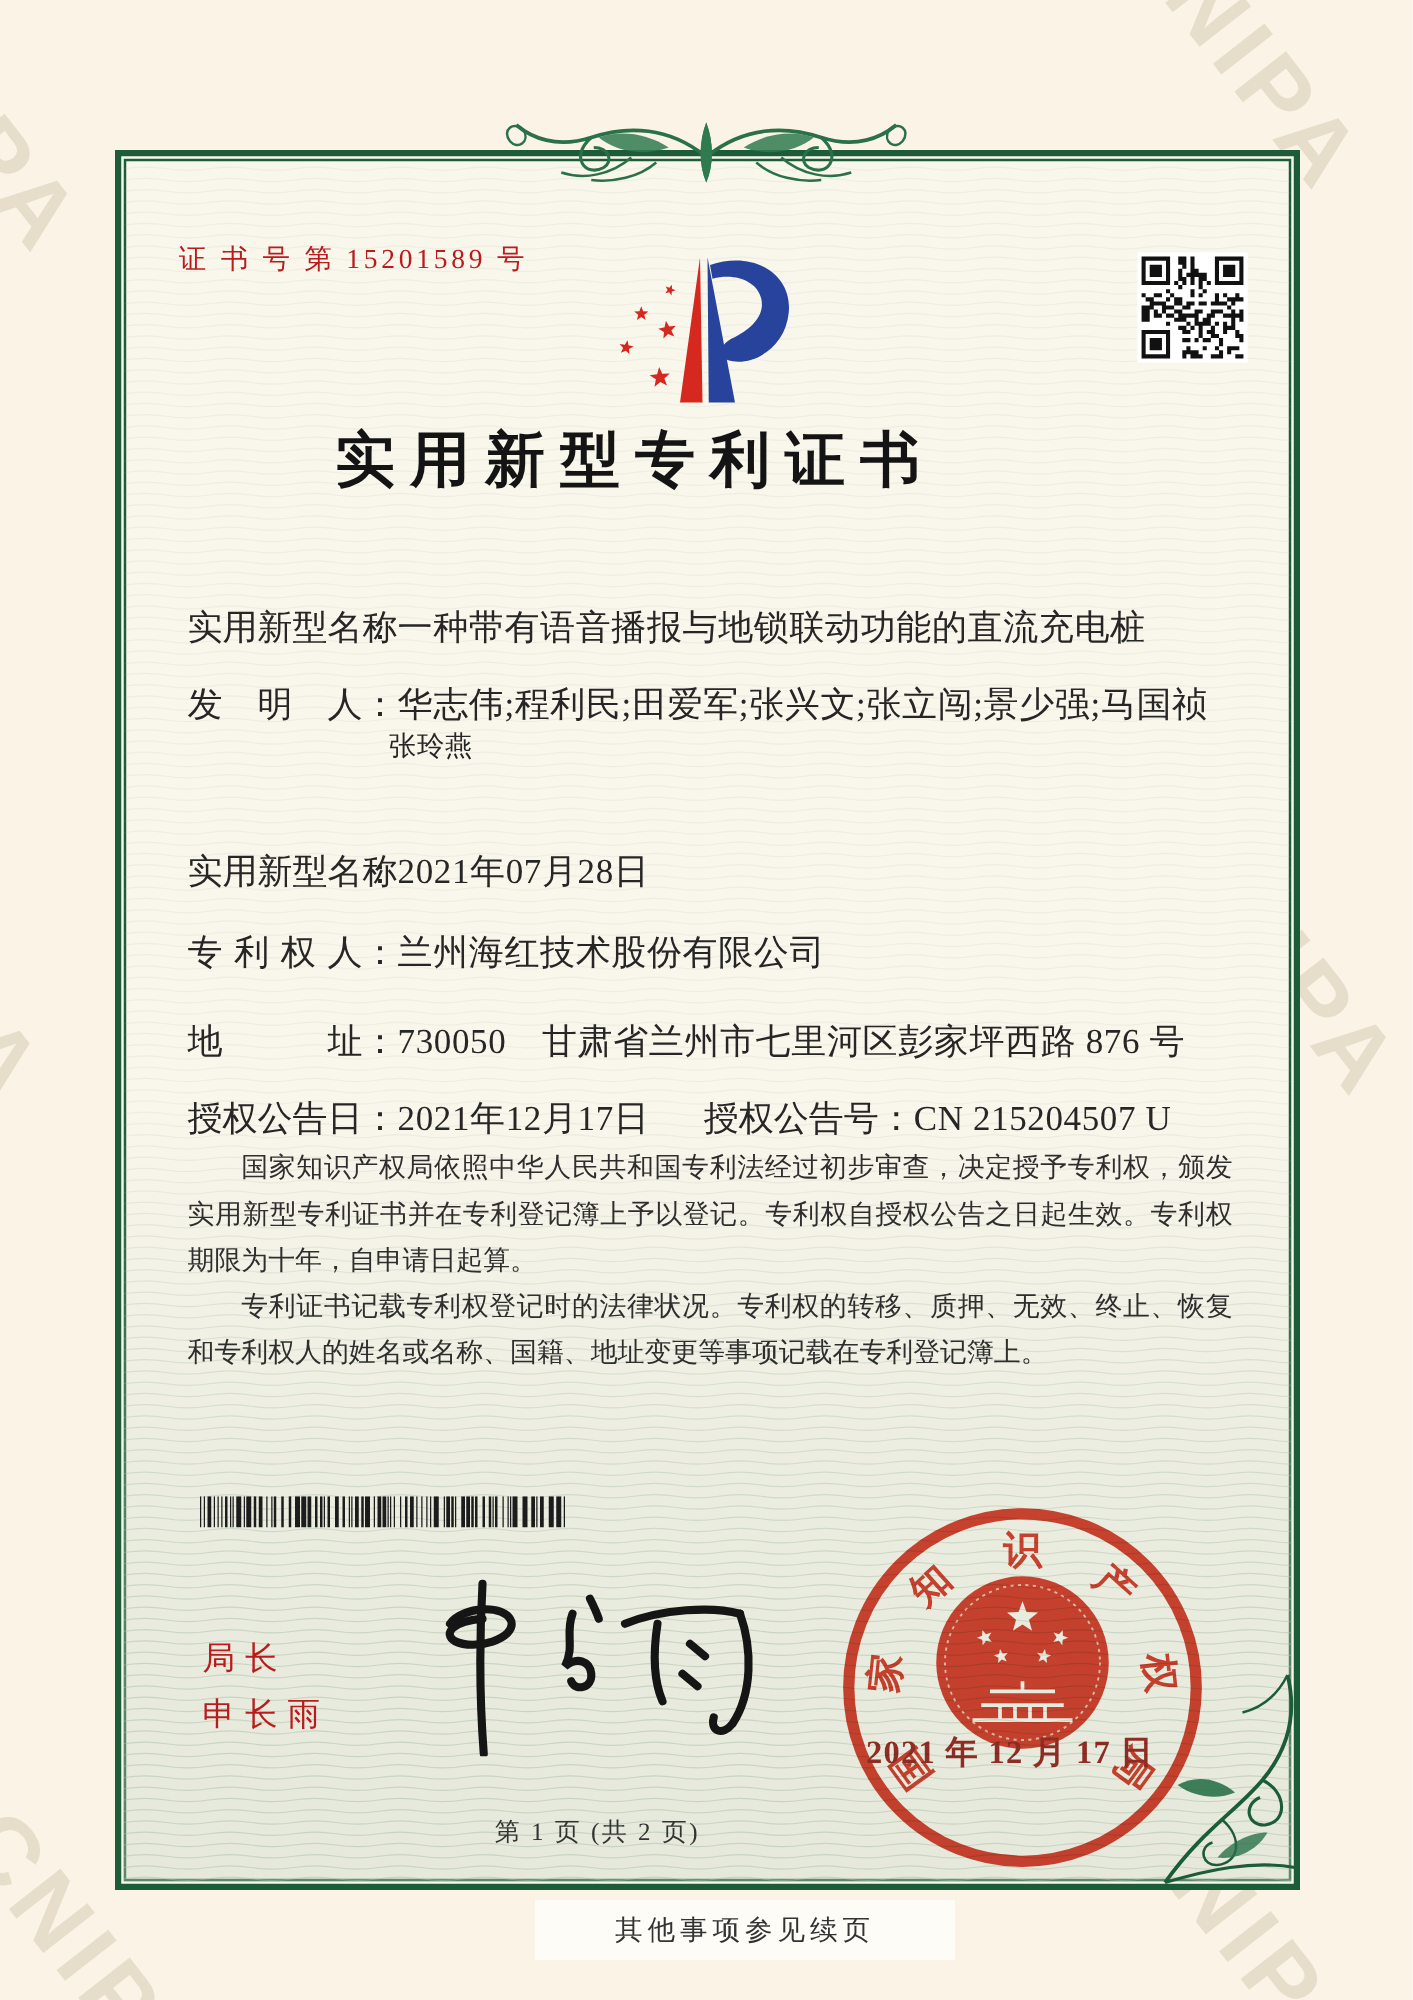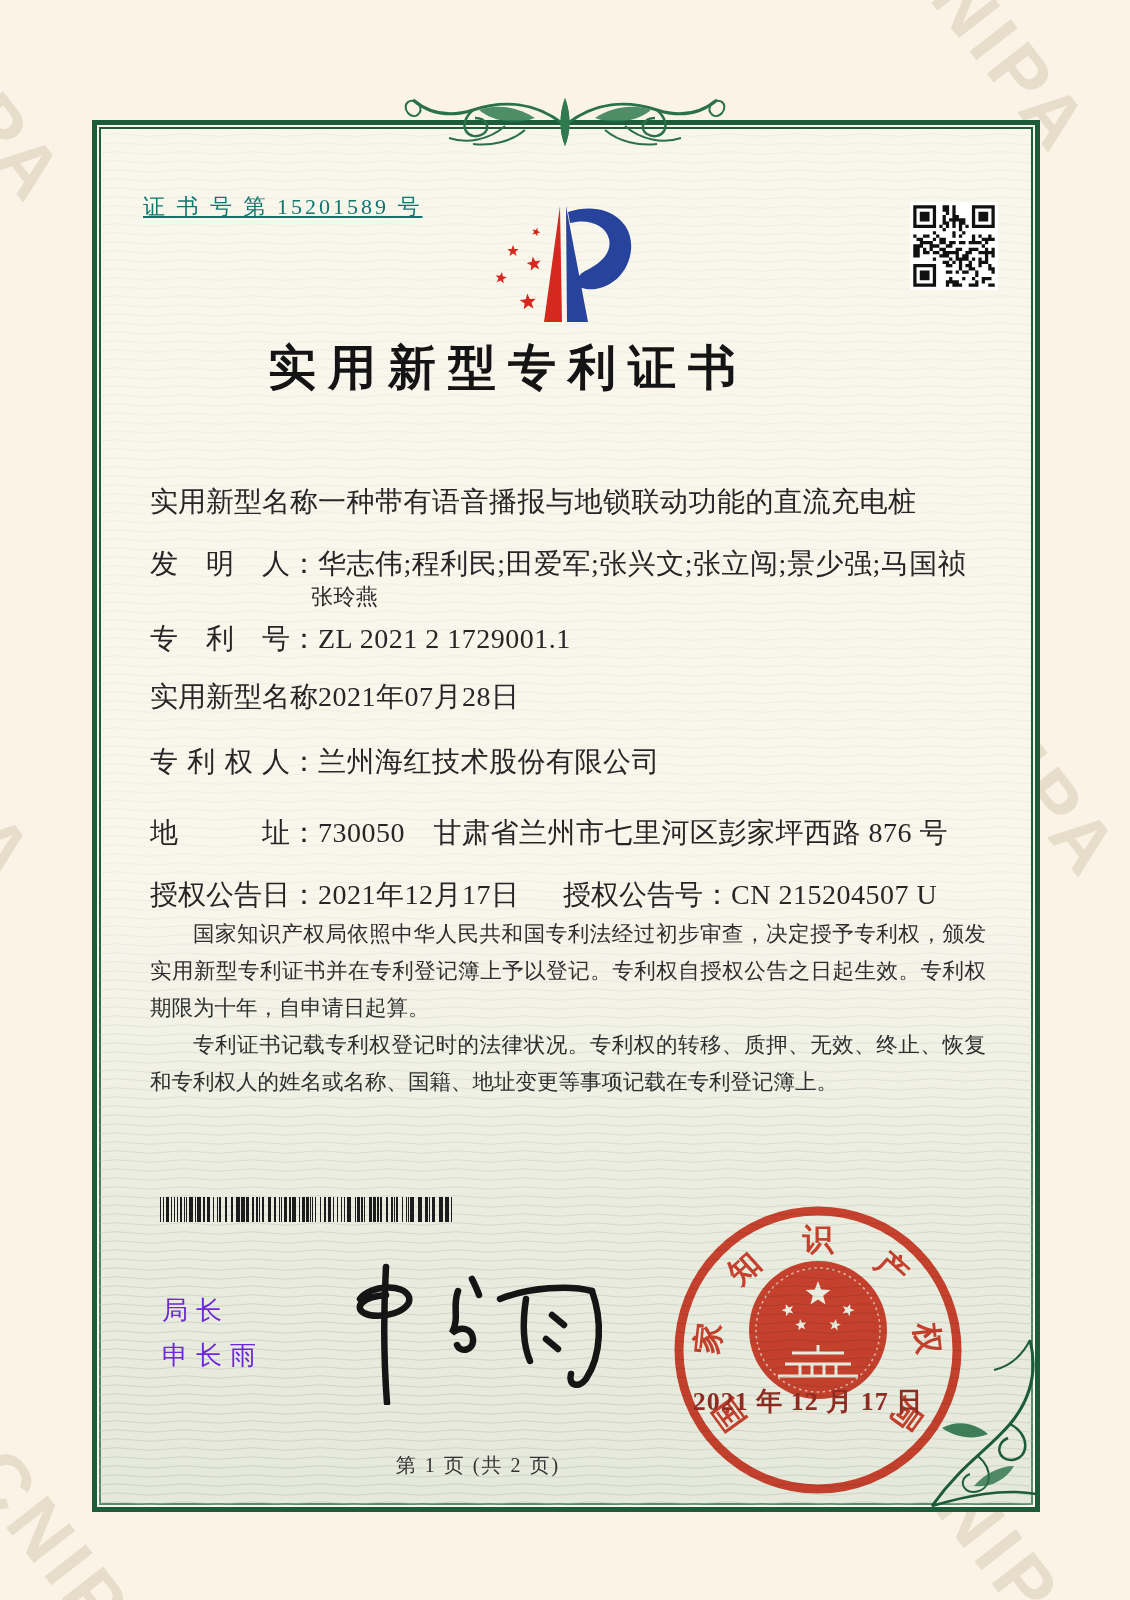--- a/index.html
+++ b/index.html
@@ -12,32 +12,32 @@
       transform:rotate(52deg);white-space:nowrap;z-index:1;}
   
   .frame{position:absolute;left:92px;top:120px;width:948px;height:1392px;
          border:5px solid #1d5c38;box-sizing:border-box;z-index:2;background:#f9f6ec;}
   .frame-inner{position:absolute;left:2px;top:2px;right:2px;bottom:2px;
                border:2px solid #1d5c38;}
   #waves{position:absolute;left:99px;top:127px;width:934px;height:1378px;z-index:2;}
   .tint{position:absolute;left:99px;top:127px;width:934px;height:1378px;z-index:2;
         background:linear-gradient(180deg,rgba(215,224,205,0) 55%,rgba(201,214,194,.30) 78%,rgba(196,210,190,.38) 100%);}
   
-  .certno{position:absolute;left:143px;top:192px;font-size:22px;letter-spacing:3px;color:#0f766e;z-index:4;text-decoration:underline;}
+  .certno{position:absolute;left:143px;top:192px;font-size:22px;letter-spacing:3px;color:#b91c1c;z-index:4;}
   .title{position:absolute;left:92px;top:336px;width:832px;text-align:center;font-size:48px;
          font-weight:bold;letter-spacing:12px;color:#141414;z-index:4;}
   .row{position:absolute;left:150px;font-size:28px;color:#262626;white-space:nowrap;z-index:4;}
   .lbl{display:inline-block;width:140px;text-align:justify;text-align-last:justify;vertical-align:top;}
   .val{letter-spacing:.5px;}
   .row2{position:absolute;left:311px;font-size:22px;color:#262626;z-index:4;}
   .body-text{position:absolute;left:150px;top:916px;width:836px;z-index:4;
              font-size:21.5px;line-height:37px;color:#2e2e2e;text-align:justify;}
   .body-text p{margin:0;text-indent:2em;}
   .officer{position:absolute;left:162px;font-family:Liberation Sans, sans-serif;
-           font-size:26px;letter-spacing:8px;color:#6d28d9;font-weight:500;z-index:4;}
+           font-size:26px;letter-spacing:8px;color:#b91c1c;font-weight:500;z-index:4;margin-top:16px;}
   .pagefoot{position:absolute;left:92px;top:1452px;width:772px;text-align:center;
             font-size:20px;letter-spacing:2px;color:#333;z-index:4;}
   .note-strip{position:absolute;left:428px;top:1520px;width:336px;height:48px;background:#fdfcf7;
               text-align:center;line-height:48px;font-size:22px;letter-spacing:4px;color:#333;z-index:3;}
   
   #logo{z-index:4;}
   #qr{z-index:4;background:#fff;}
   #barcode{z-index:4;}
   #signature{z-index:4;}
   #seal{z-index:5;mix-blend-mode:multiply;opacity:.94;}
@@ -268,23 +268,20 @@
 
   <div class="row" style="top:483px">
     <span class="lbl">实用新型名称</span><span>：</span><span class="val">一种带有语音播报与地锁联动功能的直流充电桩</span>
   </div>
   <div class="row" style="top:545px">
     <span class="lbl">发 明 人</span><span>：</span><span class="val">华志伟;程利民;田爱军;张兴文;张立闯;景少强;马国祯</span>
   </div>
   <div class="row2" style="top:582px">
     <span class="val">张玲燕</span>
   </div>
-  <div class="row" style="top:620px">
-    <span class="lbl">专 利 号</span><span>：</span><span class="val">ZL 2021 2 1729001.1</span>
-  </div>
   <div class="row" style="top:678px">
     <span class="lbl">实用新型名称</span><span>：</span><span class="val">2021年07月28日</span>
   </div>
   <div class="row" style="top:743px">
     <span class="lbl">专 利 权 人</span><span>：</span><span class="val">兰州海红技术股份有限公司</span>
   </div>
   <div class="row" style="top:814px">
     <span class="lbl">地 址</span><span>：</span><span class="val">730050　甘肃省兰州市七里河区彭家坪西路 876 号</span>
   </div>
   <div class="row" style="top:876px">
@@ -419,14 +416,15 @@
           <path d="M18,14 V26"></path>
         <path d="M0,-5 V3"></path>
       </g>
       <circle cy="-20" r="62" fill="none" stroke="#fff" stroke-width="1.5" stroke-dasharray="2.5,3.5" opacity=".7"></circle>
     </g>
     <text id="seal-date" x="-10" y="60" text-anchor="middle" font-size="26" font-weight="600" letter-spacing="1" fill="#99231a">2021 年 12 月 17 日</text>
   </svg>
 
   <div class="pagefoot">第 1 页 (共 2 页)</div>
 
+  <div class="note-strip">其他事项参见续页</div>
 
 </div>
 
 </body></html>

